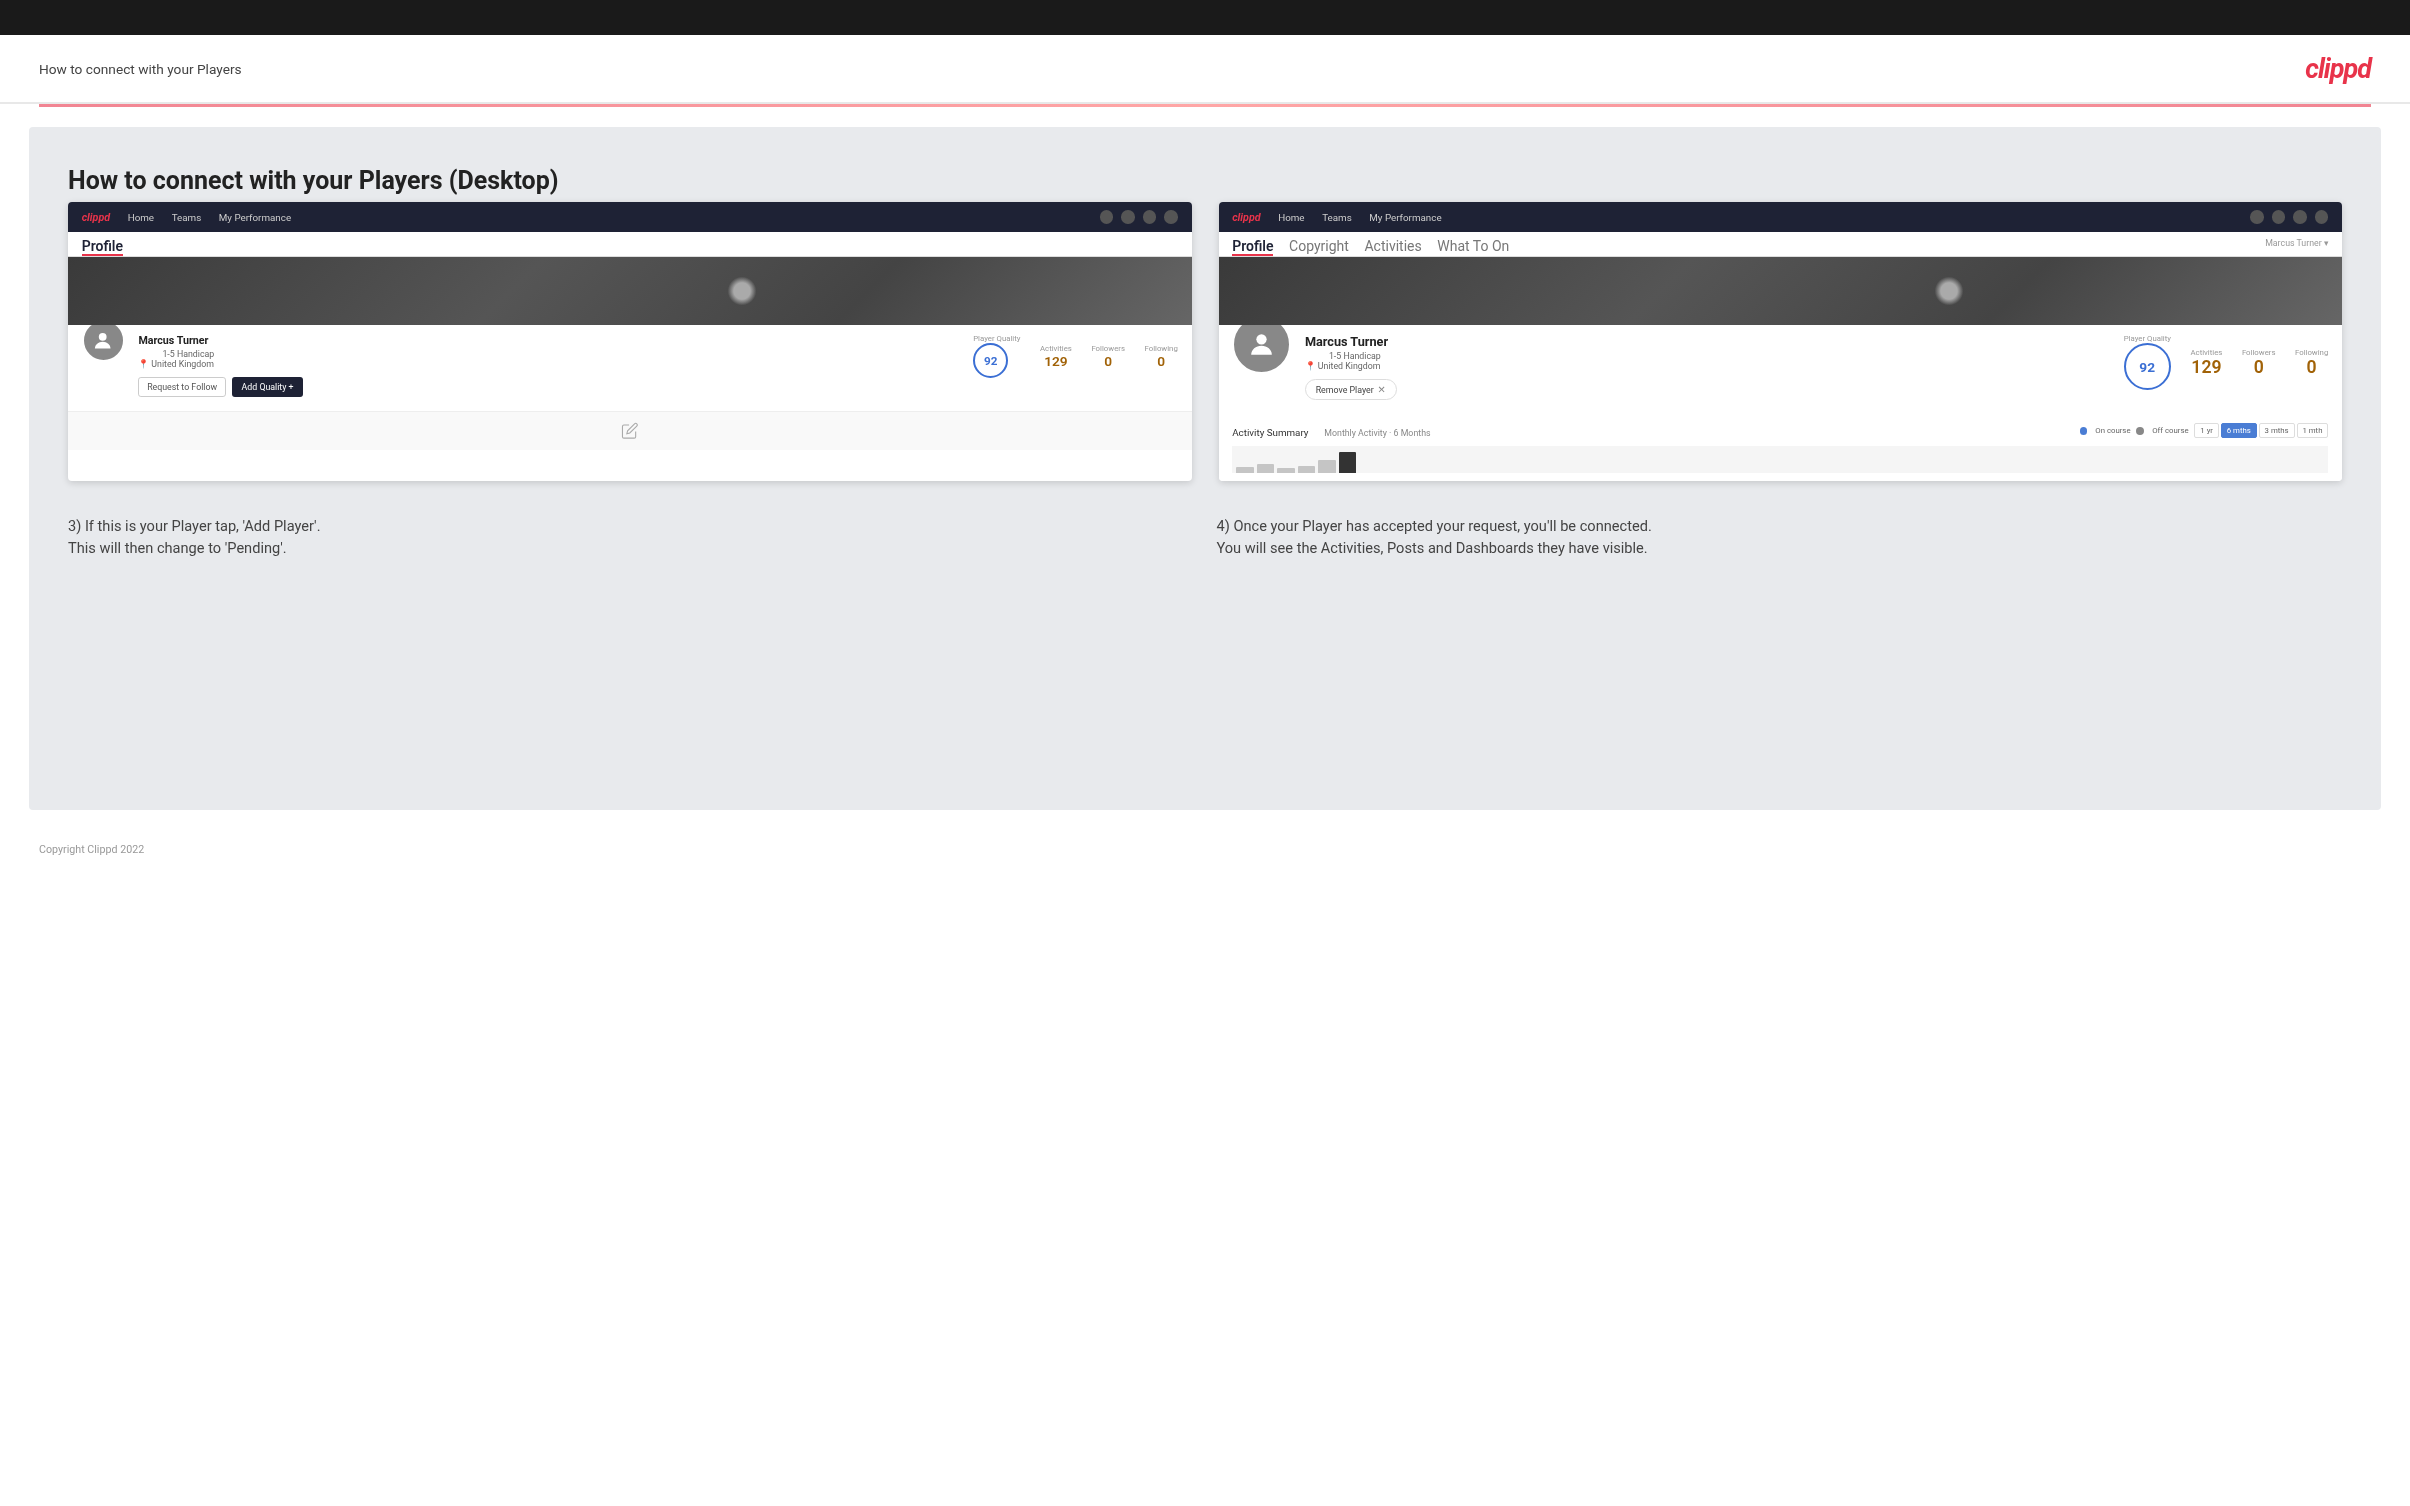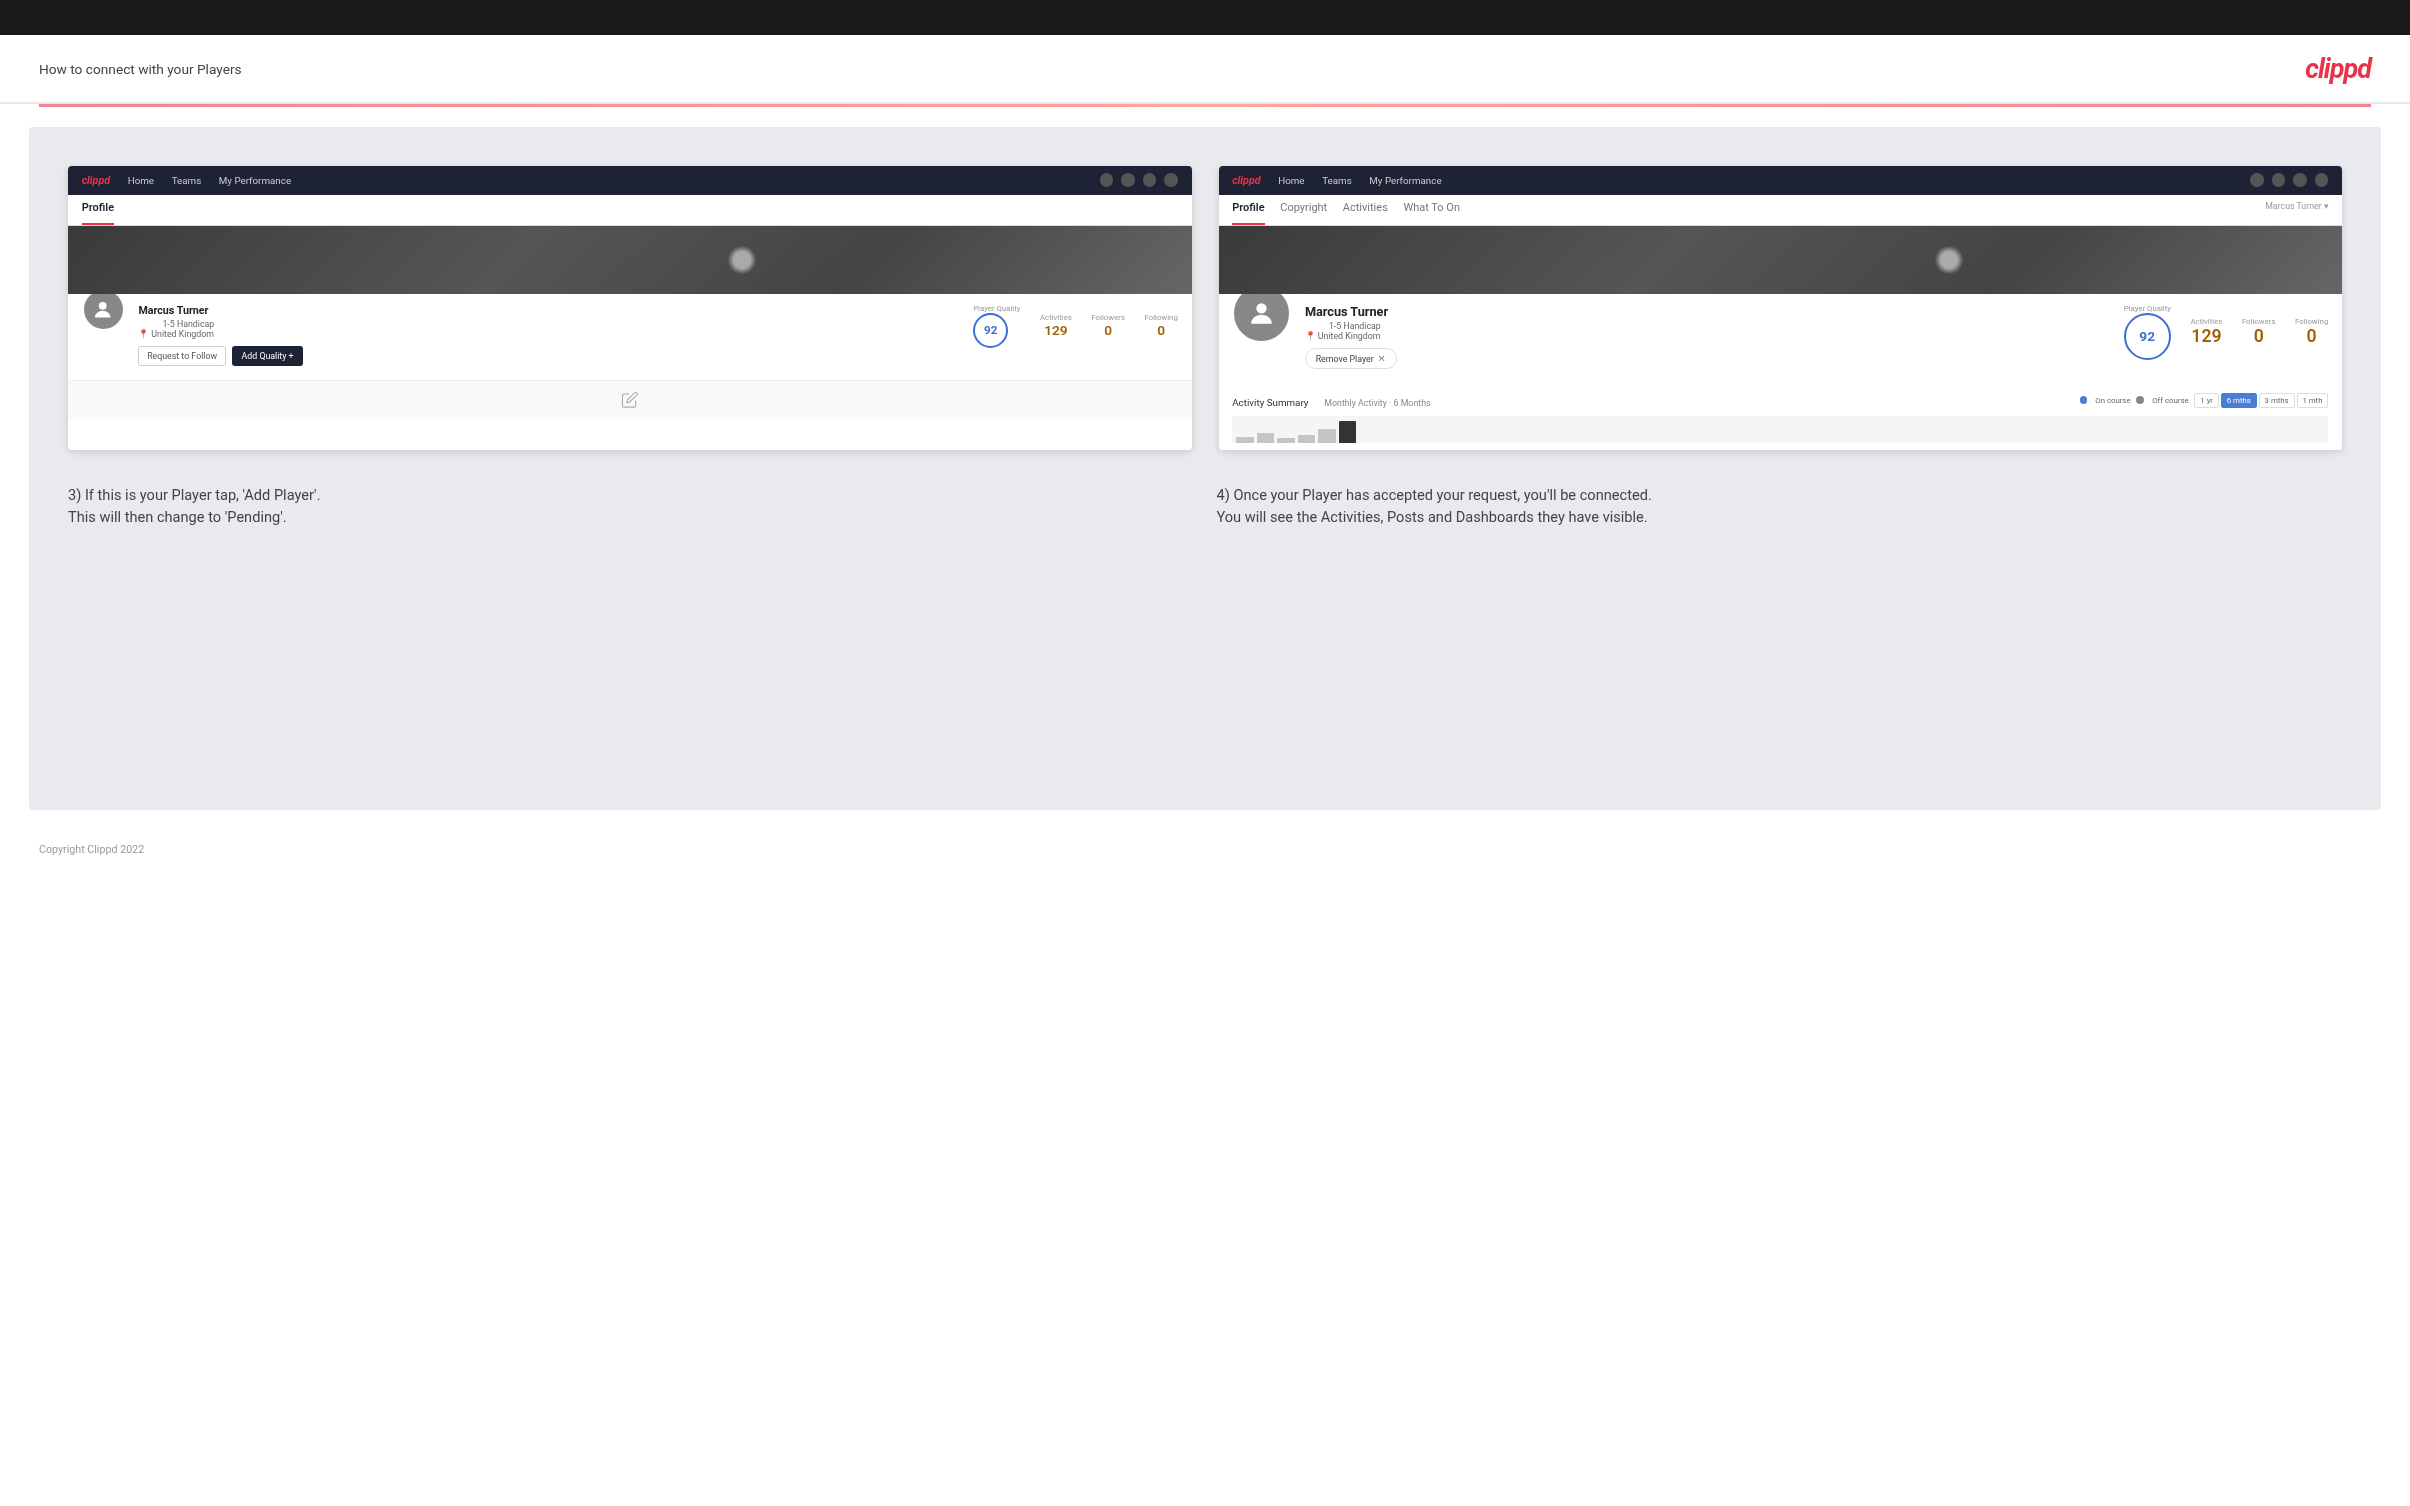--- a/index.html
+++ b/index.html
@@ -115,23 +115,23 @@
 
     
     .mock-tabs {
       background: #fff;
       display: flex;
       gap: 15.6px;
       padding: 5.9px 13.7px 0;
       border-bottom: 1px solid #ddd;
     }
     .mock-tab {
-      font-size: 11px;
+      font-size: 14px;
       color: #777;
-      padding-bottom: 9px;
+      padding-bottom: 0;
       cursor: pointer;
     }
     .mock-tab.active {
       color: #1e2235;
       border-bottom: 2px solid #e8334a;
       font-weight: 600;
     }
     .mock-tab-right {
       margin-left: auto;
       font-size: 8.8px;
@@ -407,20 +407,21 @@
 <div class="top-bar"></div>
 
 <div class="header">
   <span class="header-title">How to connect with your Players</span>
   <span class="clippd-logo">clippd</span>
 </div>
 
 <div class="header-line"></div>
 
 <div class="main-content">
+  <div class="main-title">How to connect with your Players (Desktop)</div>
 
   <div class="screenshots-row">
 
     <div class="screenshot-card">
 
       <div class="mock-nav">
         <span class="mock-logo">clippd</span>
         <span class="mock-nav-item">Home</span>
         <span class="mock-nav-item">Teams</span>
         <span class="mock-nav-item">My Performance</span>

